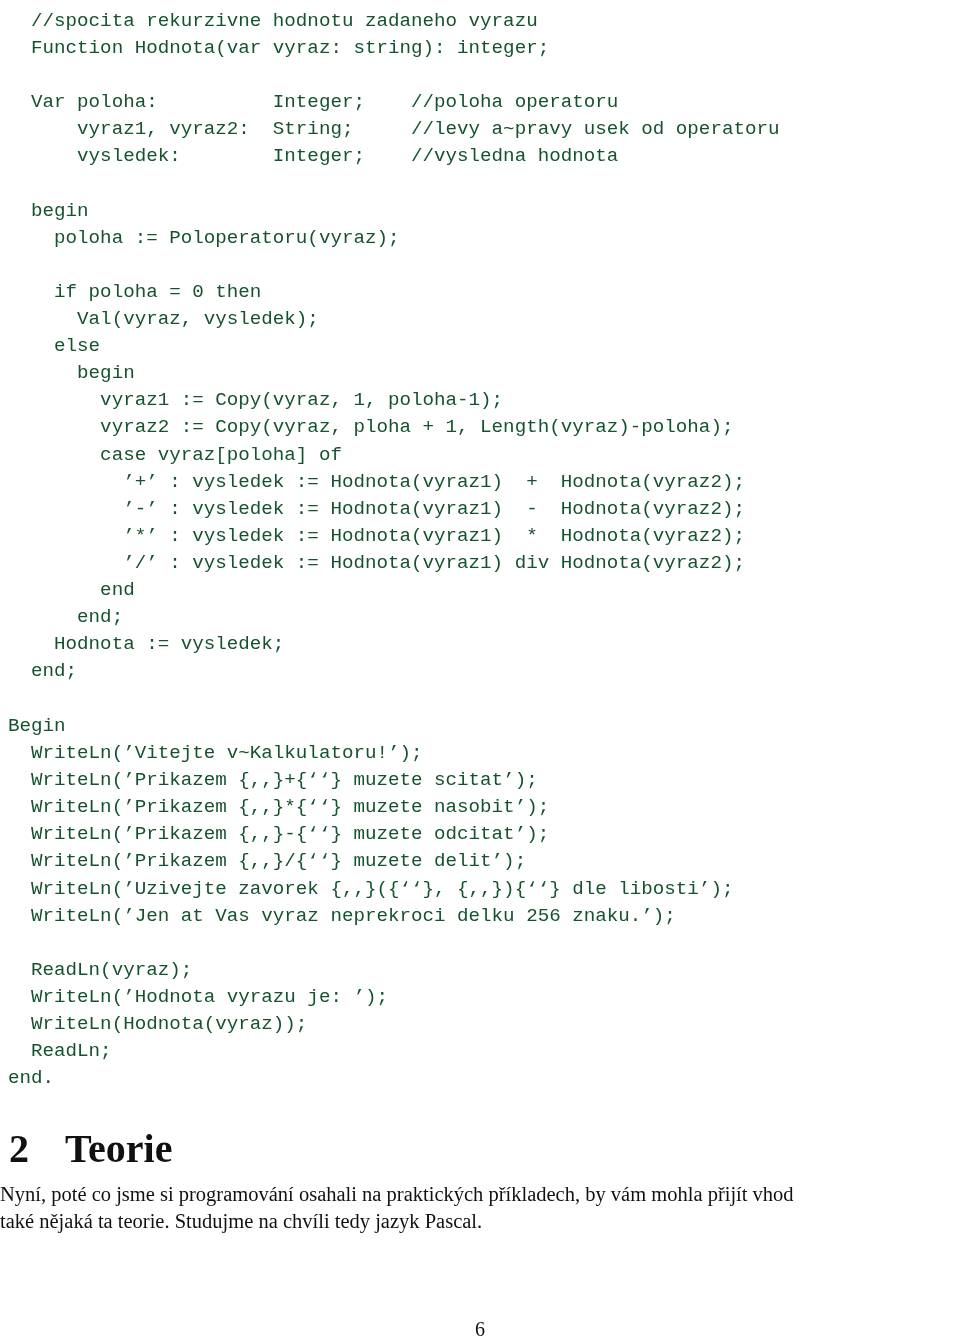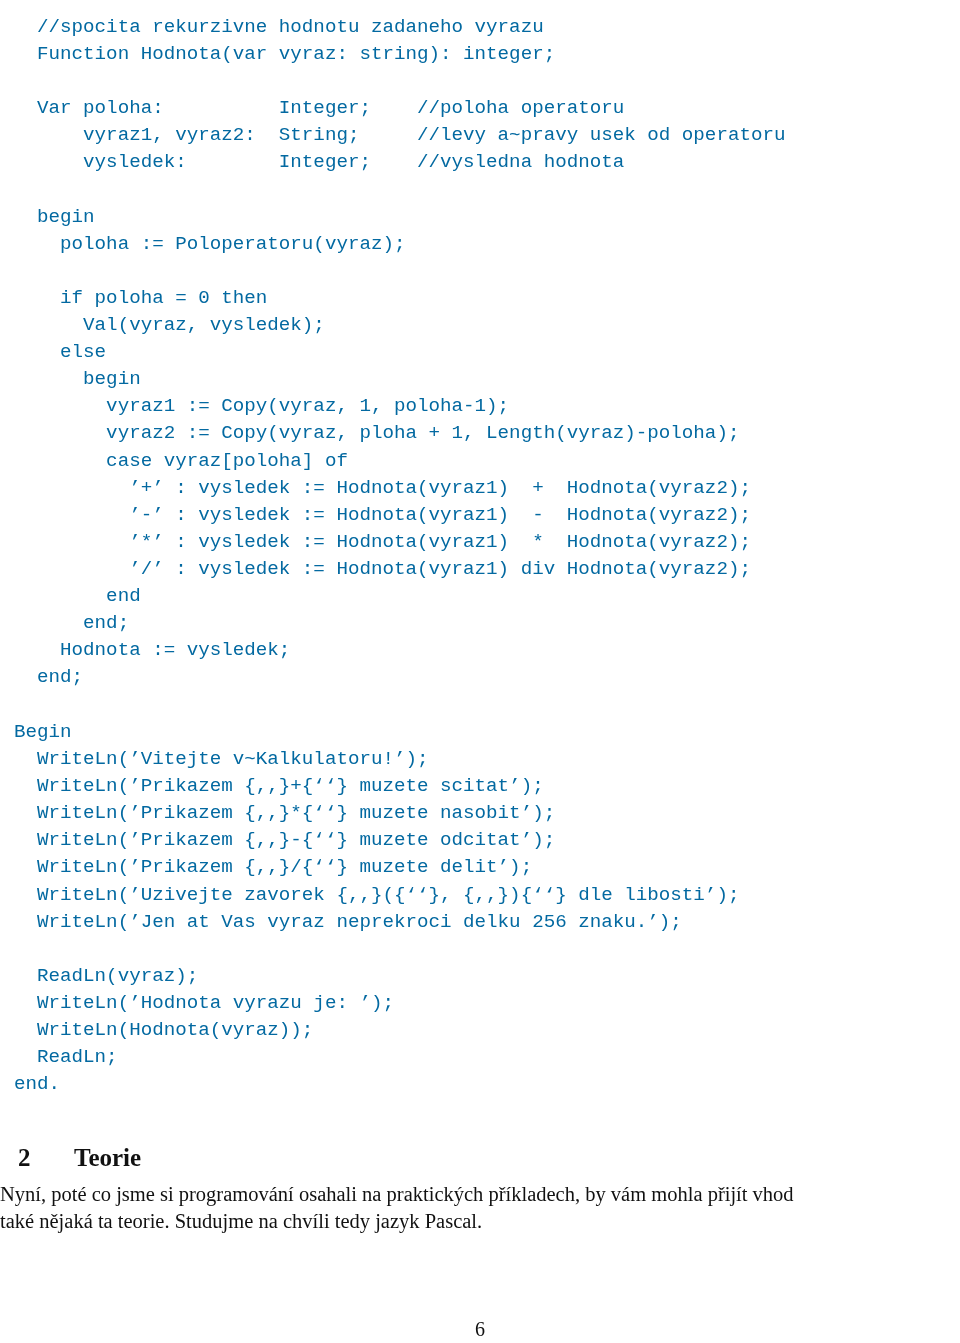--- a/index.html
+++ b/index.html
@@ -1,29 +1,29 @@
 <!DOCTYPE html>
 <html><head>
 <meta charset="utf-8">
 <style>
   html, body { margin: 0; padding: 0; background: #ffffff; }
   body { width: 960px; height: 1343px; position: relative; overflow: hidden; color: #111; }
   .code {
-    position: absolute; left: 0; top: 0; margin: 14px;
+    position: absolute; left: 0; top: 0; margin: 8px;
     font-family: "Liberation Mono", "DejaVu Sans Mono", monospace;
     font-size: 19.2px; line-height: 27.1px;
-    white-space: pre; color: #0369a1;
+    white-space: pre; color: #14532d;
   }
   .code .ln { display: block; height: 27.1px; }
   #code-func { top: 0px; }
   #code-main { top: 705px; }
   .section-title {
-    position: absolute; left: 0; top: 1120px; margin: 18px;
+    position: absolute; left: 0; top: 1120px; margin: 9px;
     font-family: "Liberation Serif", "DejaVu Serif", serif;
-    font-size: 25px; font-weight: bold; color: #111; line-height: 40px;
+    font-size: 40px; font-weight: bold; color: #111; line-height: 40px;
   }
   .section-title .num { display: inline-block; width: 56px; }
   .para {
     position: absolute; left: 0; top: 1181px; width: 962px; margin: 0;
     font-family: "Liberation Serif", "DejaVu Serif", serif;
     font-size: 20.5px; line-height: 27px; color: #111; white-space: nowrap;
   }
   .para .pl { display: block; }
   .page-number {
     position: absolute; left: 0; width: 960px; top: 1318px; text-align: center;

